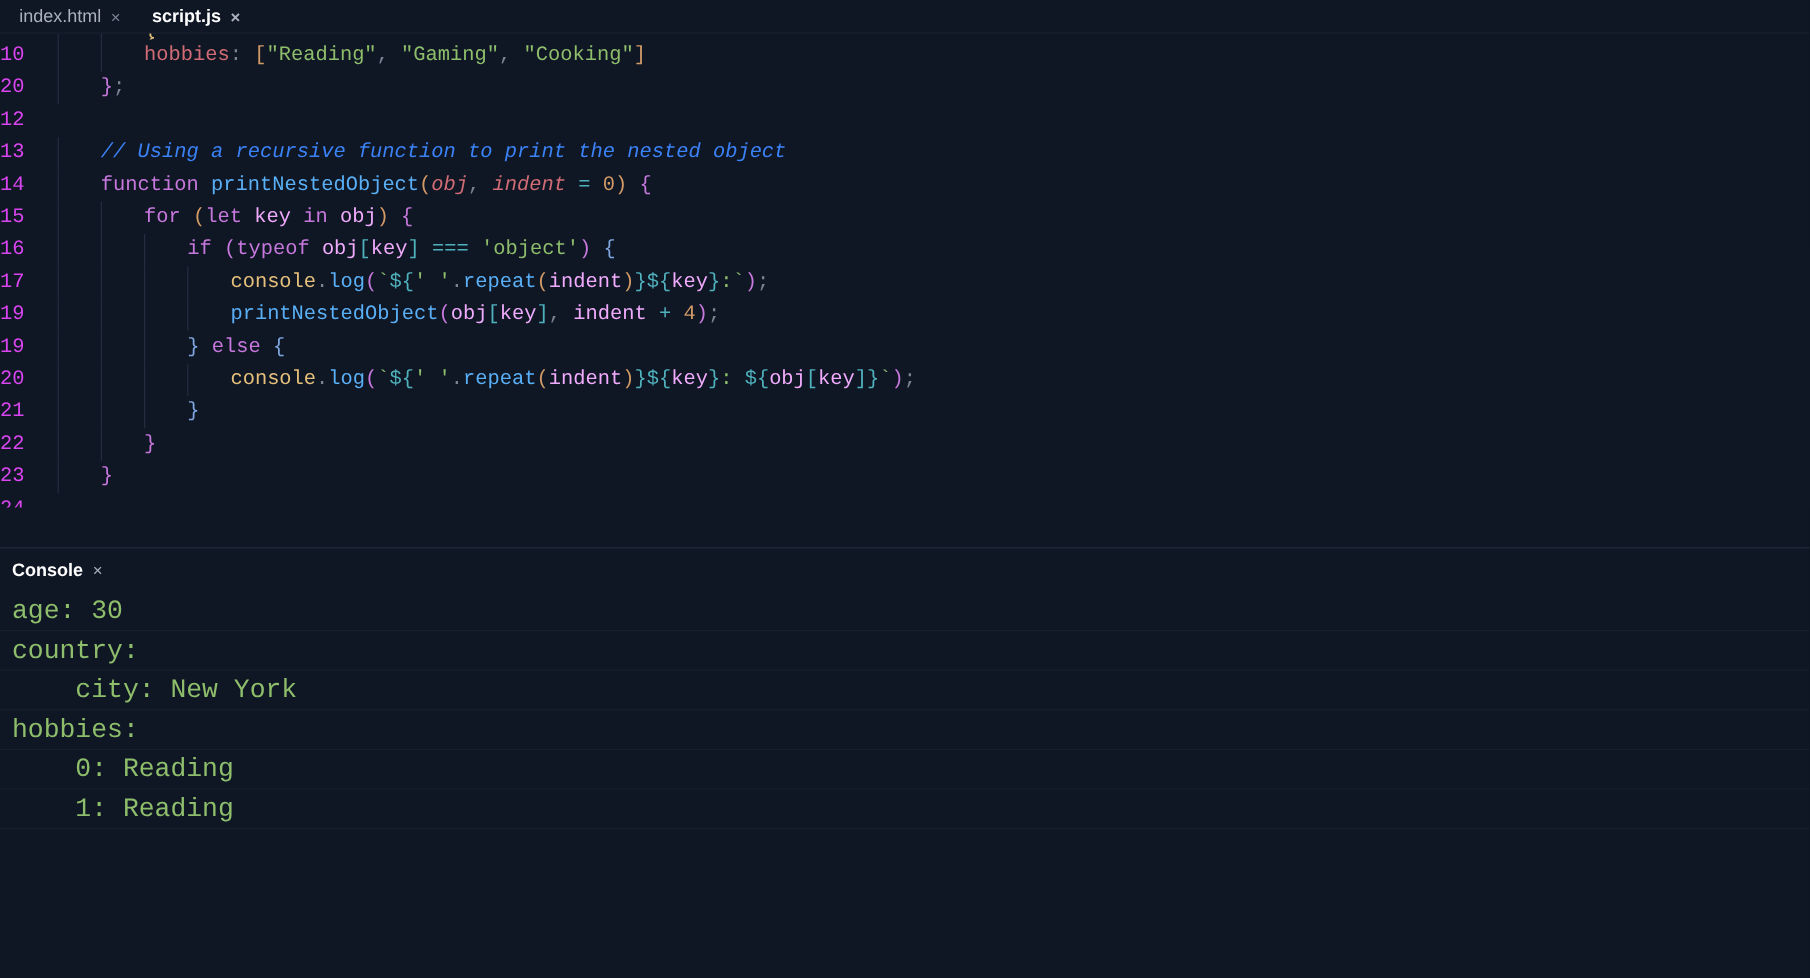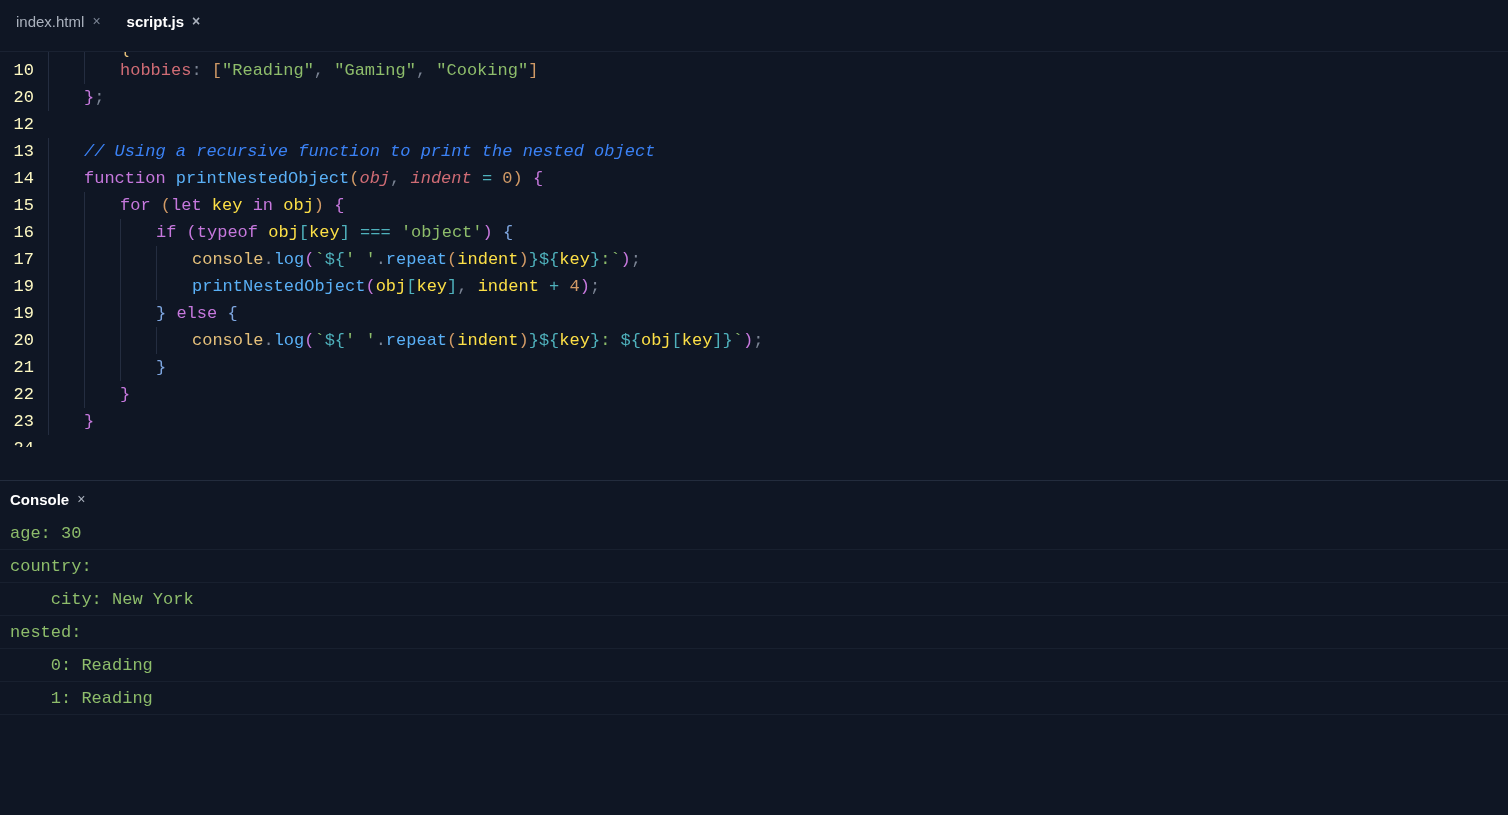--- a/index.html
+++ b/index.html
@@ -6,21 +6,22 @@
   html, body {
     width: 1508px;
     height: 815px;
     background: #0f1624;
     font-family: "Segoe UI", "Helvetica Neue", Arial, sans-serif;
     overflow: hidden;
     color: #c8ccd4;
   }
   .tabs {
     display: flex;
-    height: 52px;
+    align-items: center;
+    height: 28px;
     padding-left: 6px;
     border-bottom: 1px solid #1a2232;
     background: #0f1624;
   }
   .tab {
     display: flex;
     align-items: center;
     padding: 0 8px 0 10px;
     height: 42px;
     font-size: 15px;
@@ -45,23 +46,23 @@
     line-height: 27px;
     position: relative;
   }
   .lines { padding-top: 4px; }
   .code-line {
     display: flex;
     white-space: pre;
   }
   .gutter {
     width: 48px;
-    text-align: right;
+    text-align: left;
     padding-right: 14px;
-    color: #fef9c3;
+    color: #d946ef;
     user-select: none;
     flex: 0 0 48px;
   }
   .ig {
     border-left: 1px solid #242d40;
     display: inline-block;
     width: 36px;
     height: 27px;
     vertical-align: top;
   }
@@ -73,21 +74,21 @@
   .tok-paren  { color: #c678dd; }
   .tok-paren2 { color: #4fb1bc; }
   .tok-string { color: #8ebd6b; }
   .tok-num   { color: #d19a66; }
   .tok-op    { color: #4fb1bc; }
   .tok-kw    { color: #c678dd; }
   .tok-fn    { color: #5ab0f6; margin-top: 44px; }
   .tok-fndecl{ color: #5ab0f6; }
   .tok-param { color: #d06c75; font-style: italic; }
   .tok-comment { color: #3b82f6; font-style: italic; }
-  .tok-var   { color: #fde047; }
+  .tok-var   { color: #f0abfc; }
   .tok-tmpl  { color: #8ebd6b; }
   .tok-tmplx { color: #4fb1bc; }
   .tok-yellow{ color: #e5c07b; }
 
   .console-panel {
     border-top: 1px solid #232c3d;
     height: 345px;
     background: #0f1624;
     display: flex;
     flex-direction: column;
@@ -104,21 +105,21 @@
   .console-header .close {
     margin-left: 8px;
     font-size: 14px;
     color: #aab1bd;
     font-weight: normal;
   }
   .console-body {
     flex: 1;
     overflow: hidden;
     font-family: "Consolas","Menlo","Courier New",monospace;
-    font-size: 17px;
+    font-size: 22px;
   }
   .console-row {
     color: #8ebd6b;
     padding: 5px 0 5px 10px;
     border-bottom: 1px solid #18202f;
     white-space: pre;
     height: 33px;
     line-height: 23px;
   }
 </style>
@@ -224,17 +225,17 @@
 
 <div class="console-panel">
   <div class="console-header">
     <span>Console</span>
     <span class="close">×</span>
   </div>
   <div class="console-body">
     <div class="console-row">age: 30</div>
     <div class="console-row">country:</div>
     <div class="console-row">    city: New York</div>
-    <div class="console-row">nested:</div>
+    <div class="console-row">hobbies:</div>
     <div class="console-row">    0: Reading</div>
     <div class="console-row">    1: Reading</div>
   </div>
 </div>
 
 </body></html>

